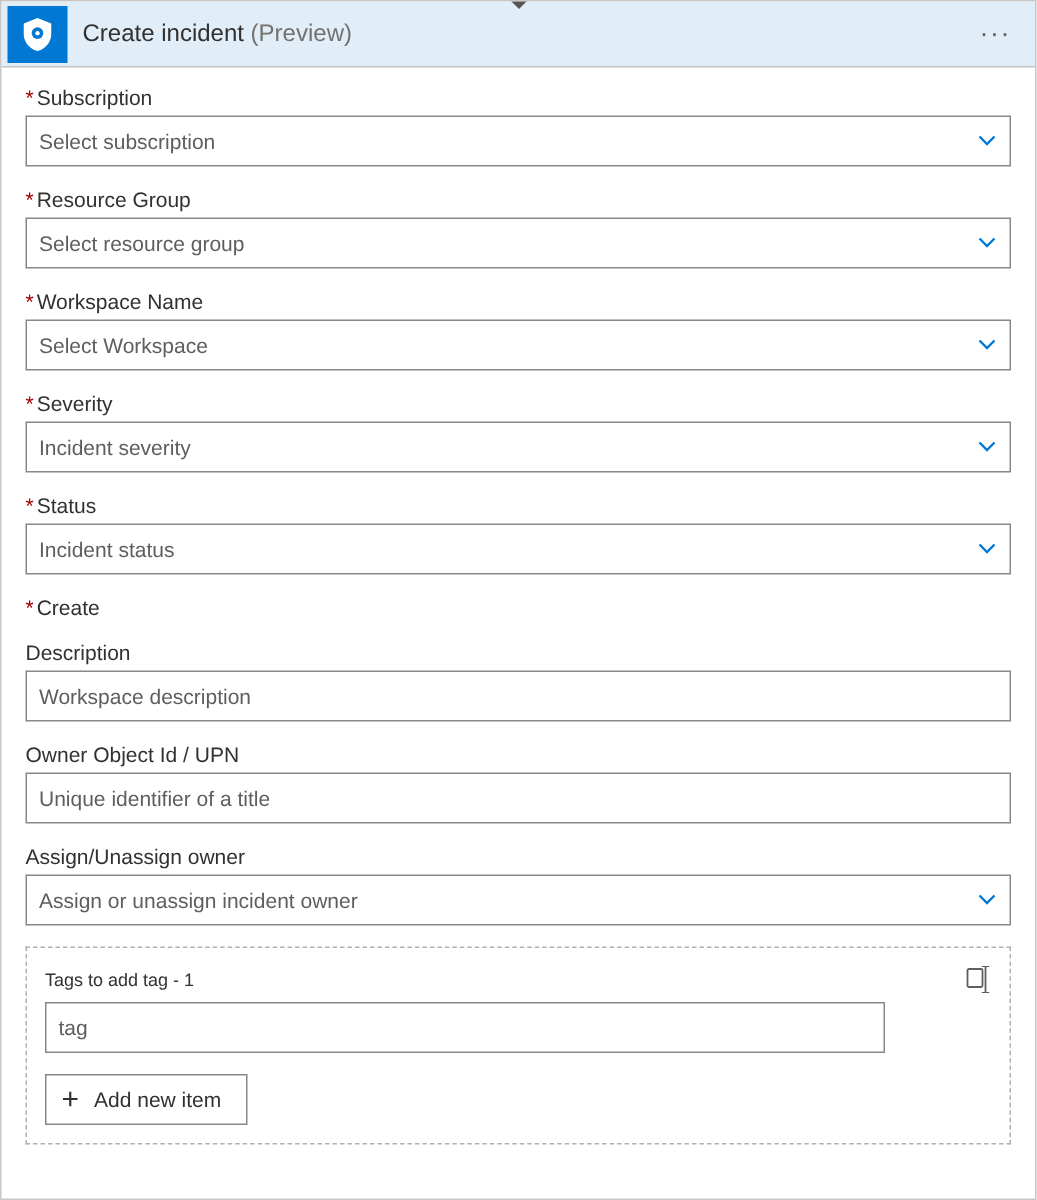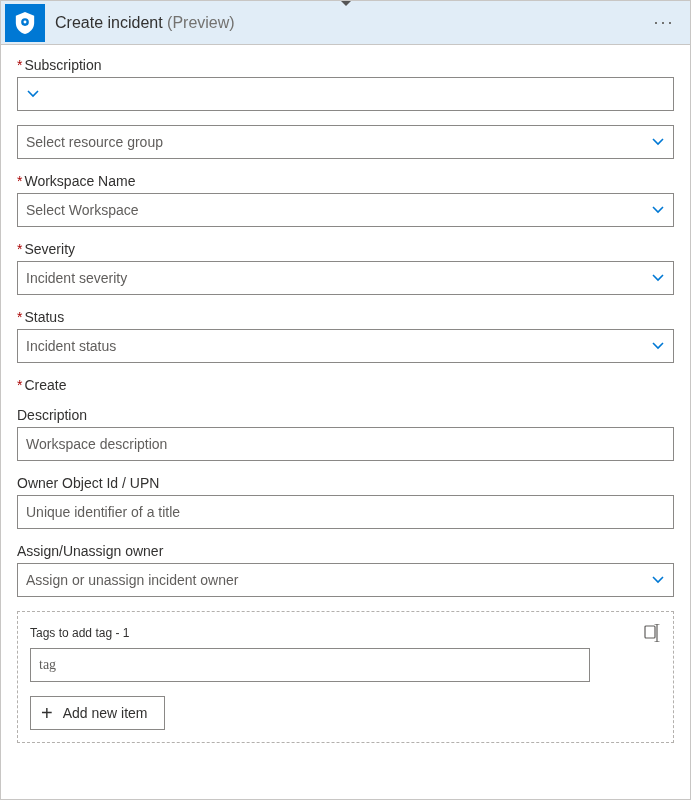--- a/index.html
+++ b/index.html
@@ -120,21 +120,20 @@
     width: 560px;
     max-width: 100%;
     height: 34px;
     border: 1px solid #8a8886;
     padding: 0 8px;
     display:flex;
     align-items:center;
     color:#605e5c;
     font-size:14px;
     margin-bottom: 14px;
-    font-family: Liberation Serif, serif;
   }
   .add-btn {
     height: 34px;
     border: 1px solid #8a8886;
     background: #fff;
     display: inline-flex;
     align-items: center;
     padding: 0 16px 0 10px;
     font-size: 14px;
     color: #323130;
@@ -164,29 +163,31 @@
     <span class="preview">(Preview)</span>
   </div>
   <div class="dots">···</div>
 </div>
 
 <div class="body">
 
   <div class="field">
     <label class="field-label"><span class="req">*</span><span>Subscription</span></label>
     <div class="control">
-      <span class="chevron">
-          <svg width="14" height="14" viewBox="0 0 14 14">
-            <path d="M2 4 L7 9 L12 4" stroke="#0078d4" stroke-width="1.6" fill="none"></path>
-          </svg>
-        </span>
-    </div>
-  </div>
-
-  <div class="field">
+      <span class="placeholder">Select subscription</span>
+      <span class="chevron">
+          <svg width="14" height="14" viewBox="0 0 14 14">
+            <path d="M2 4 L7 9 L12 4" stroke="#0078d4" stroke-width="1.6" fill="none"></path>
+          </svg>
+        </span>
+    </div>
+  </div>
+
+  <div class="field">
+    <label class="field-label"><span class="req">*</span><span>Resource Group</span></label>
     <div class="control">
       <span class="placeholder">Select resource group</span>
       <span class="chevron">
           <svg width="14" height="14" viewBox="0 0 14 14">
             <path d="M2 4 L7 9 L12 4" stroke="#0078d4" stroke-width="1.6" fill="none"></path>
           </svg>
         </span>
     </div>
   </div>
 

